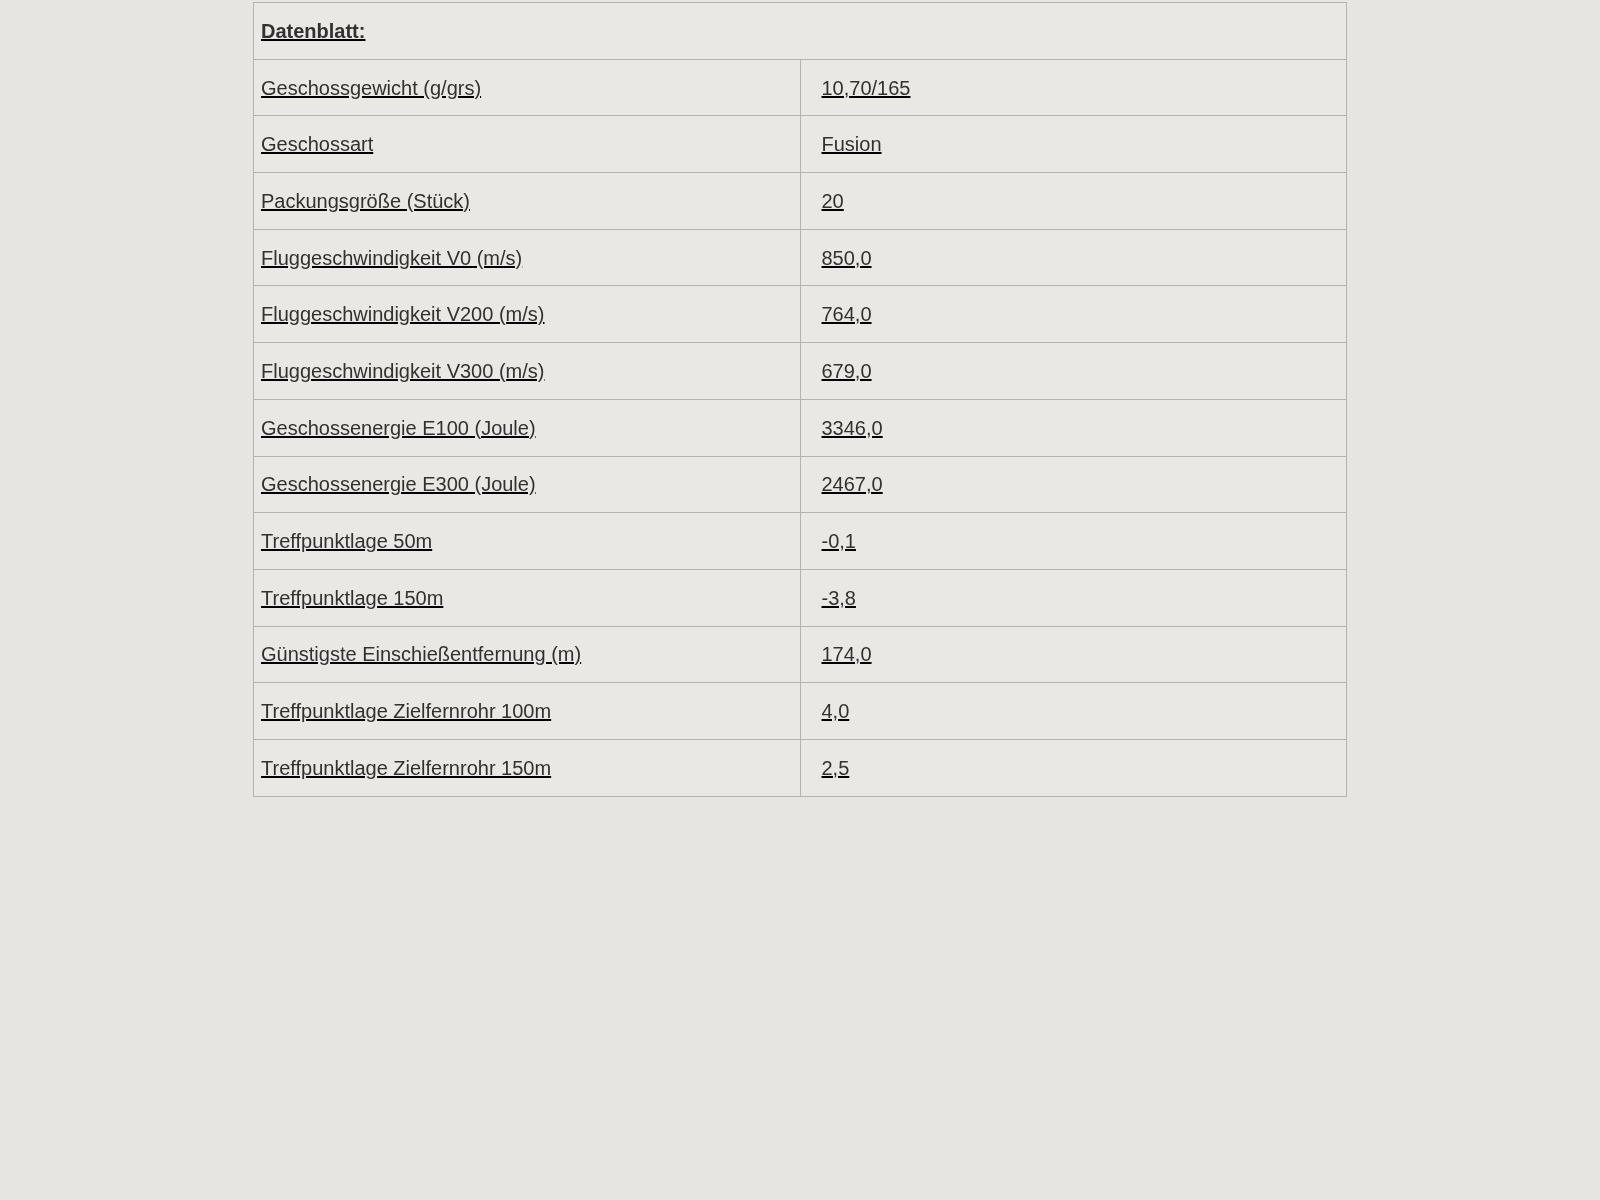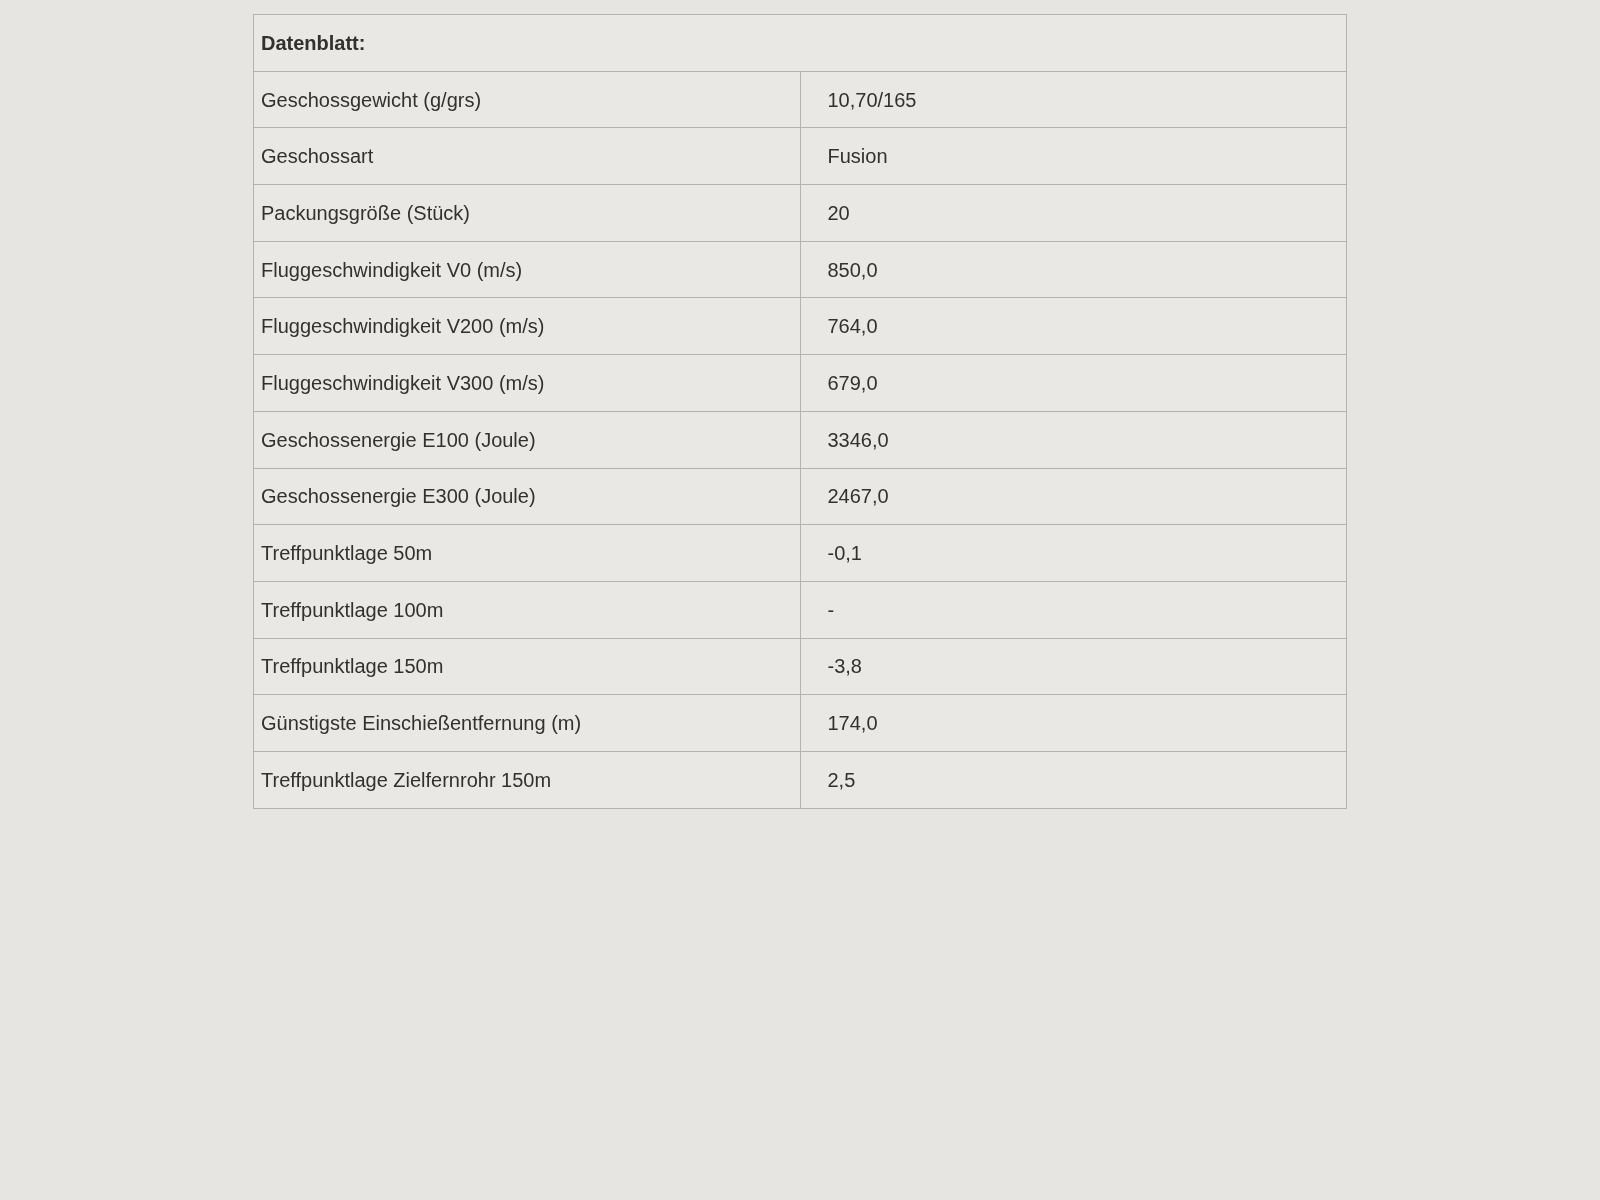--- a/index.html
+++ b/index.html
@@ -8,22 +8,23 @@
   }
   body {
     width: 1600px;
     height: 1200px;
     overflow: hidden;
     background: #e6e5e2;
     font-family: "Liberation Sans", "DejaVu Sans", sans-serif;
   }
   .datasheet-wrap {
     width: 1094px;
-    margin: 12px auto;
+    margin: 0 auto;
     padding-top: 2px;
+    text-decoration: underline;
   }
   table.datasheet {
     width: 100%;
     border-collapse: collapse;
     table-layout: fixed;
   }
   table.datasheet col {
     width: 50%;
   }
   table.datasheet td, table.datasheet th {
@@ -37,21 +38,21 @@
     text-align: left;
     vertical-align: middle;
     font-weight: 400;
     overflow: hidden;
     white-space: nowrap;
   }
   table.datasheet th.title-cell {
     font-weight: 700;
   }
   table.datasheet td.value-cell {
-    padding-left: 27px;
+    padding-left: 21px;
   }
 </style>
 </head>
 <body>
 
 <div class="datasheet-wrap">
   <table class="datasheet">
     <colgroup>
       <col>
       <col>
@@ -92,30 +93,30 @@
         </tr>
         <tr>
           <td class="label-cell">Geschossenergie E300 (Joule)</td>
           <td class="value-cell">2467,0</td>
         </tr>
         <tr>
           <td class="label-cell">Treffpunktlage 50m</td>
           <td class="value-cell">-0,1</td>
         </tr>
         <tr>
-          <td class="label-cell">Treffpunktlage 100m</td>
-          <td class="value-cell">-</td>
-        </tr>
-        <tr>
           <td class="label-cell">Treffpunktlage 150m</td>
           <td class="value-cell">-3,8</td>
         </tr>
         <tr>
           <td class="label-cell">Günstigste Einschießentfernung (m)</td>
           <td class="value-cell">174,0</td>
+        </tr>
+        <tr>
+          <td class="label-cell">Treffpunktlage Zielfernrohr 100m</td>
+          <td class="value-cell">4,0</td>
         </tr>
         <tr>
           <td class="label-cell">Treffpunktlage Zielfernrohr 150m</td>
           <td class="value-cell">2,5</td>
         </tr>
       </tbody>
   </table>
 </div>
 
 </body></html>

